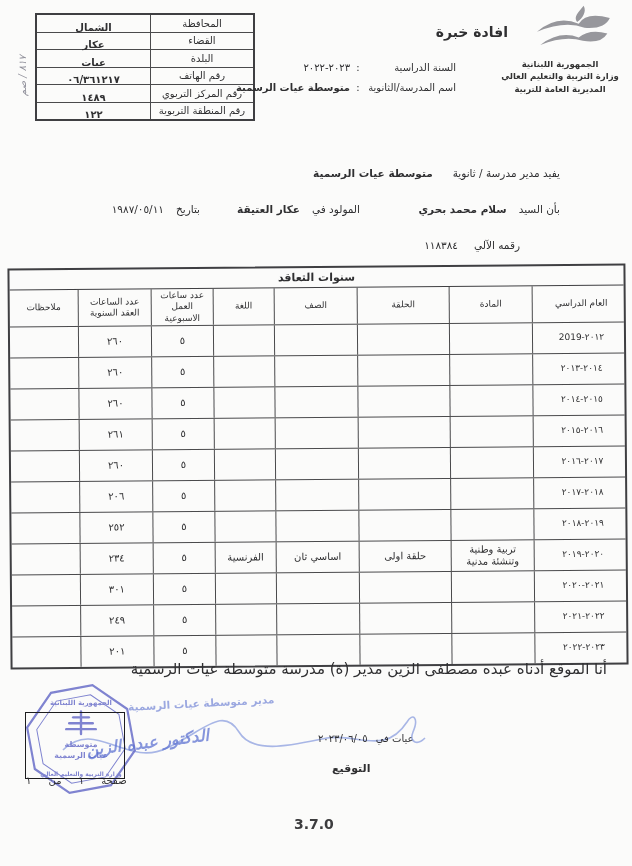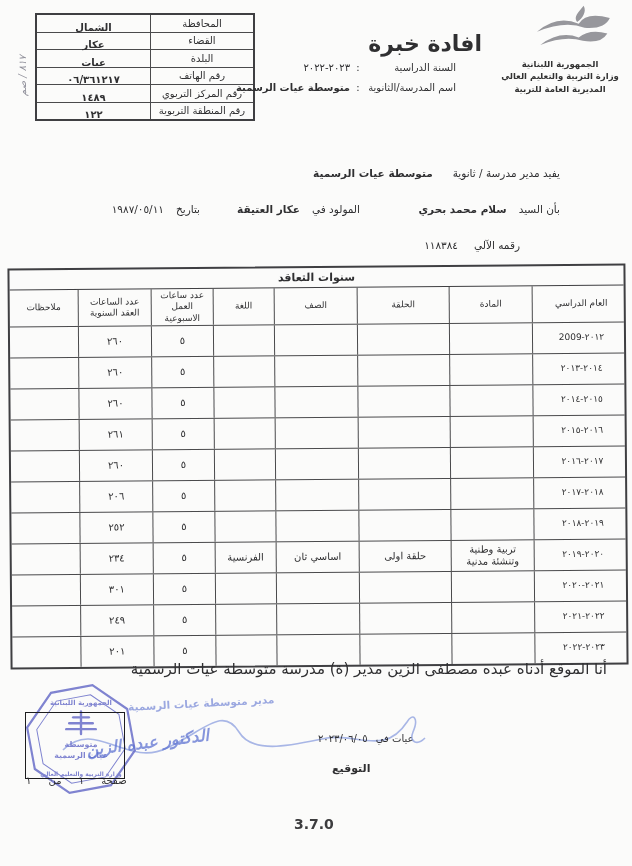--- a/index.html
+++ b/index.html
@@ -17,21 +17,21 @@
   .info-row{display:flex;height:16.5px;align-items:center;border-bottom:1px solid #4a4a4c;}
   .info-row:last-child{border-bottom:none;}
   .info-label{width:102px;text-align:center;border-left:1px solid #4a4a4c;align-self:stretch;
               display:flex;align-items:center;justify-content:center;}
   .info-value{flex:1;text-align:center;font-weight:bold;margin-top:8px;}
 
   
   .logo{position:absolute;top:4px;right:18px;width:82px;height:54px;}
   .ministry{position:absolute;top:58px;right:6px;width:132px;text-align:center;
             font-size:8.5px;font-weight:bold;line-height:1.45;color:#333;}
-  .doc-title{position:absolute;top:24px;right:150px;font-size:22px;font-weight:bold;letter-spacing:.5px;margin-top:7px;}
+  .doc-title{position:absolute;top:24px;right:124px;font-size:14px;font-weight:bold;letter-spacing:.5px;}
   .hdr-field{position:absolute;right:176px;display:flex;align-items:baseline;font-size:10px;}
   .hdr-field .lbl{width:90px;}
   .hdr-field .colon{width:16px;text-align:center;}
   .hdr-year{top:62px;}
   .hdr-school{top:82px;}
 
   
   .st-line1{position:absolute;top:167px;right:72px;font-size:10.5px;display:flex;gap:20px;}
   .st-g{position:absolute;font-size:10.5px;display:flex;gap:12px;align-items:baseline;}
   .st-g1{top:203px;right:72px;}
@@ -165,21 +165,21 @@
       <div class="ccell w-cycle">الحلقة</div>
       <div class="ccell w-grade">الصف</div>
       <div class="ccell w-lang">اللغة</div>
       <div class="ccell w-week">عدد ساعات العمل الاسبوعية</div>
       <div class="ccell w-ann">عدد الساعات العقد السنوية</div>
       <div class="ccell w-note">ملاحظات</div>
     </div>
     <div>
 
         <div class="crow cdata">
-          <div class="ccell w-year num">2009-٢٠١٢</div>
+          <div class="ccell w-year num">2019-٢٠١٢</div>
           <div class="ccell w-subj"></div>
           <div class="ccell w-cycle"></div>
           <div class="ccell w-grade"></div>
           <div class="ccell w-lang"></div>
           <div class="ccell w-week">٥</div>
           <div class="ccell w-ann">٢٦٠</div>
           <div class="ccell w-note"></div>
         </div>
 
         <div class="crow cdata">

